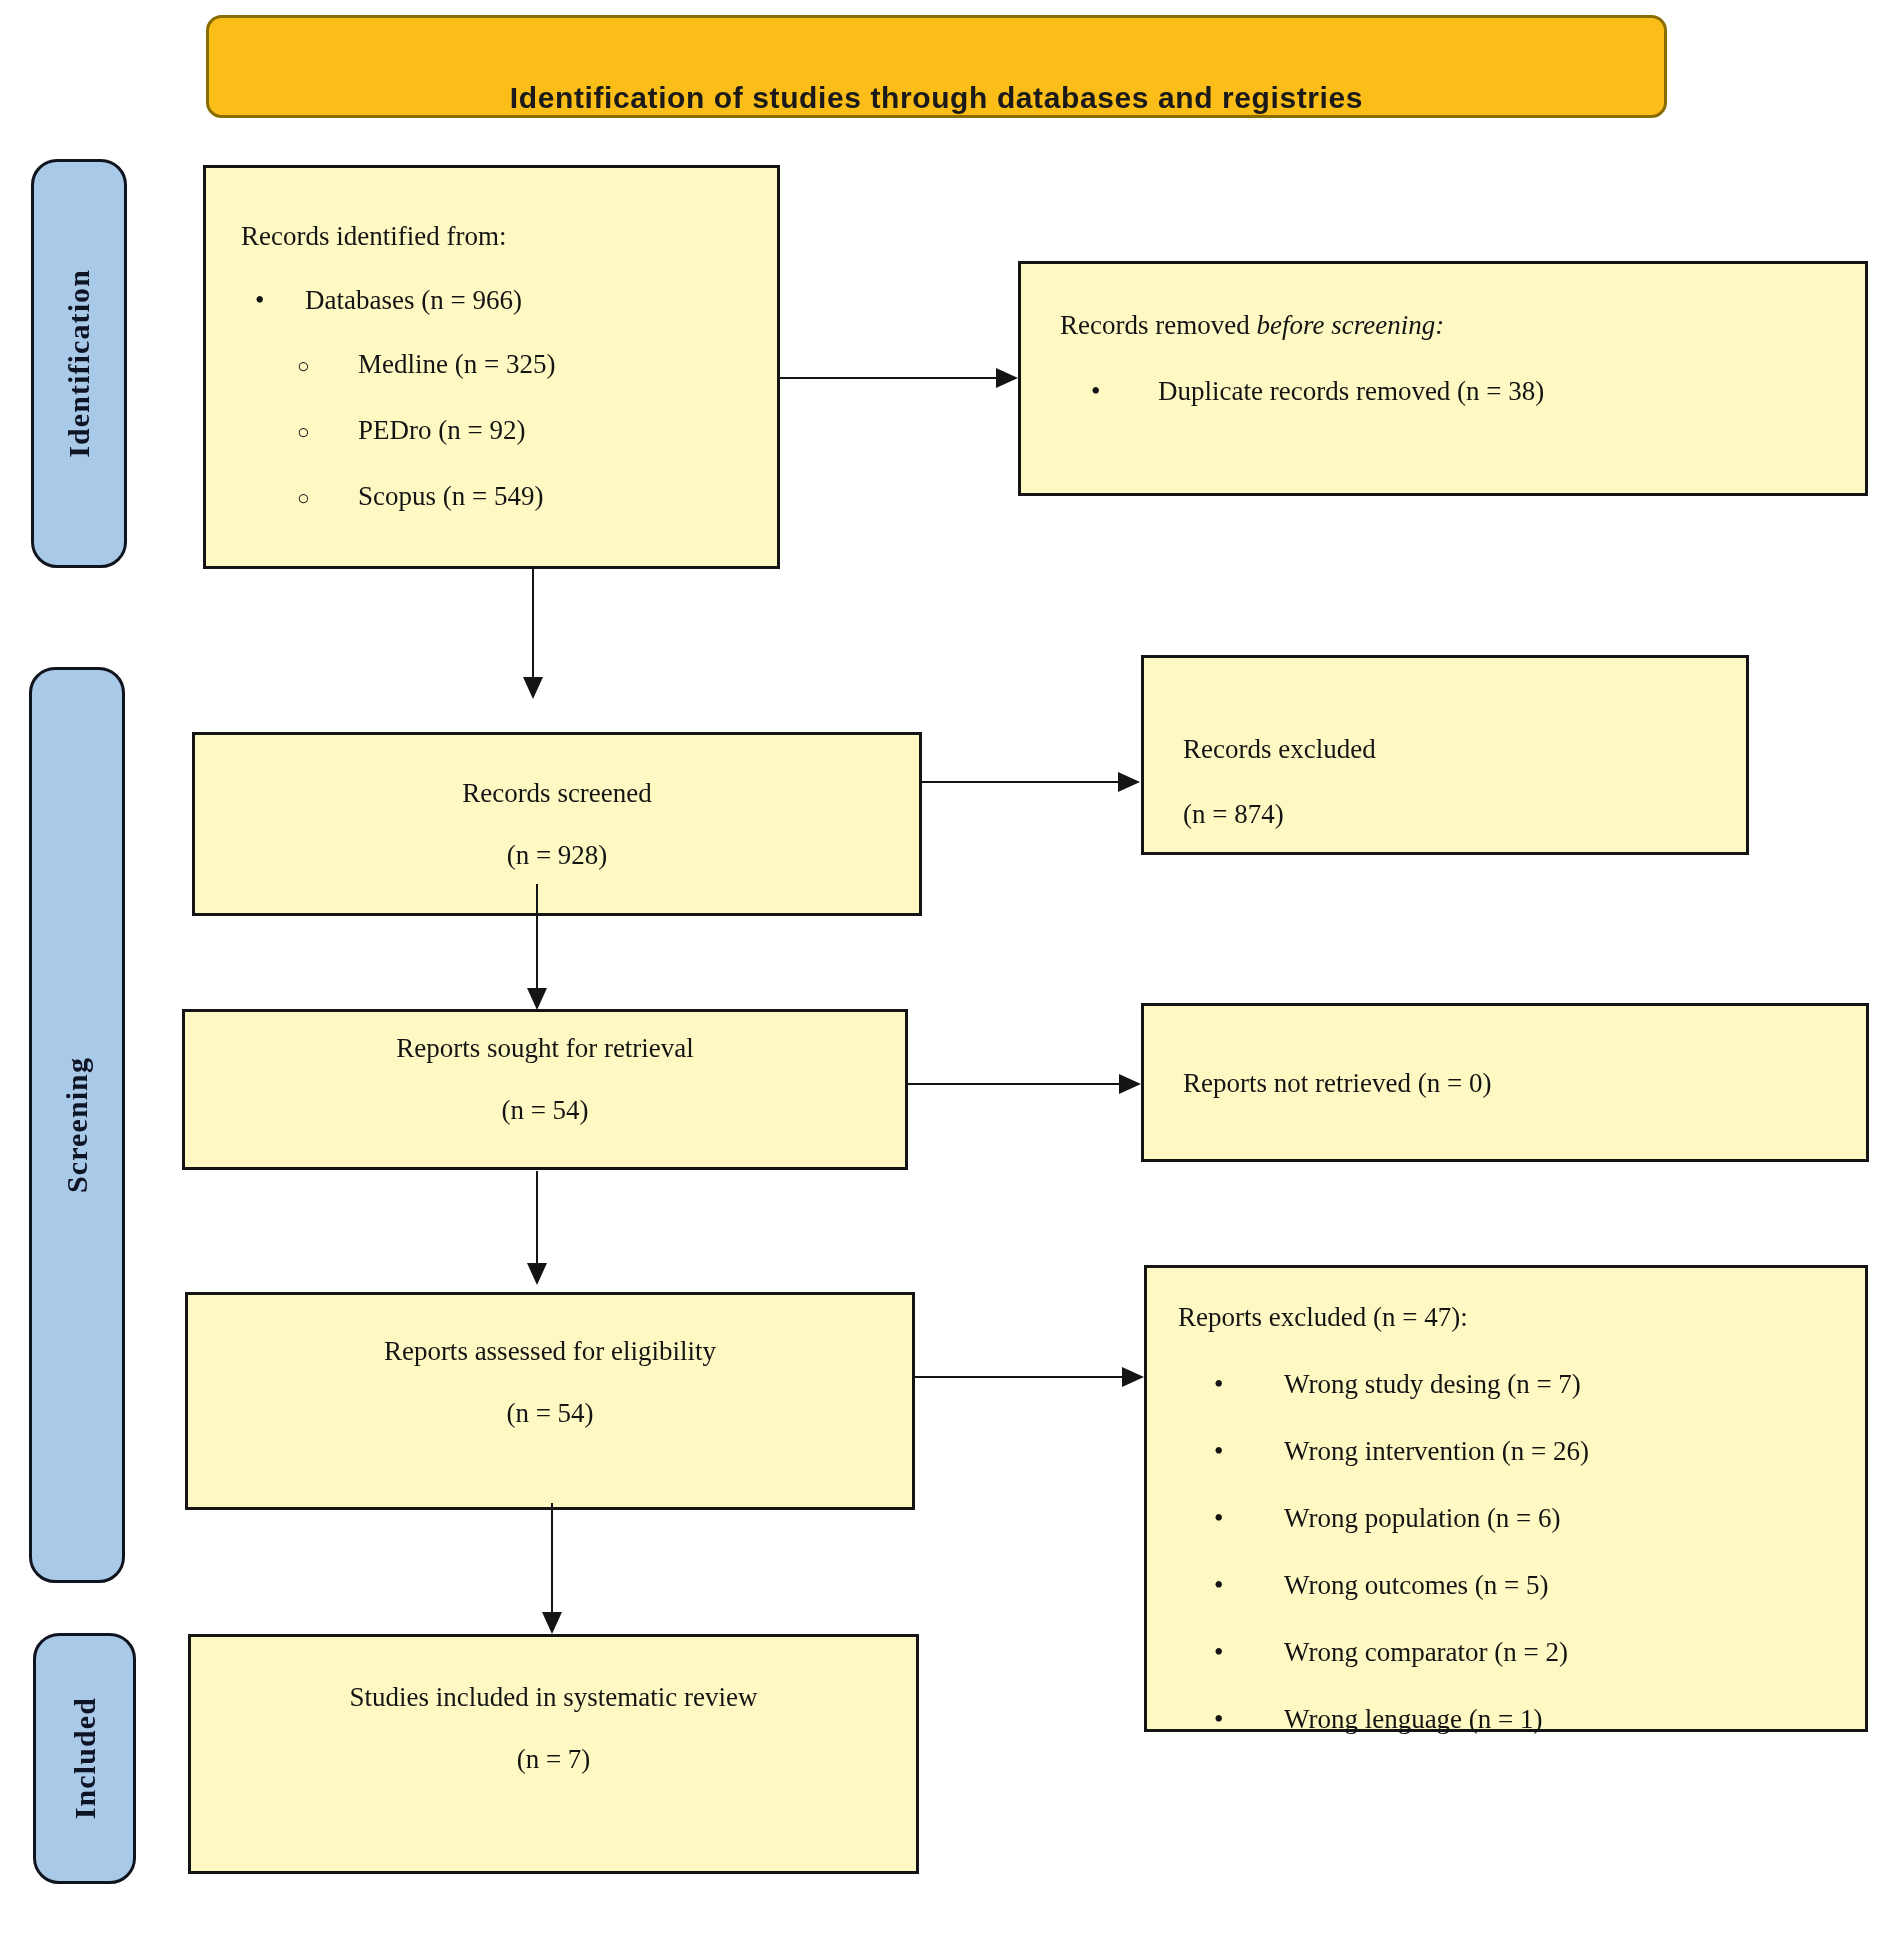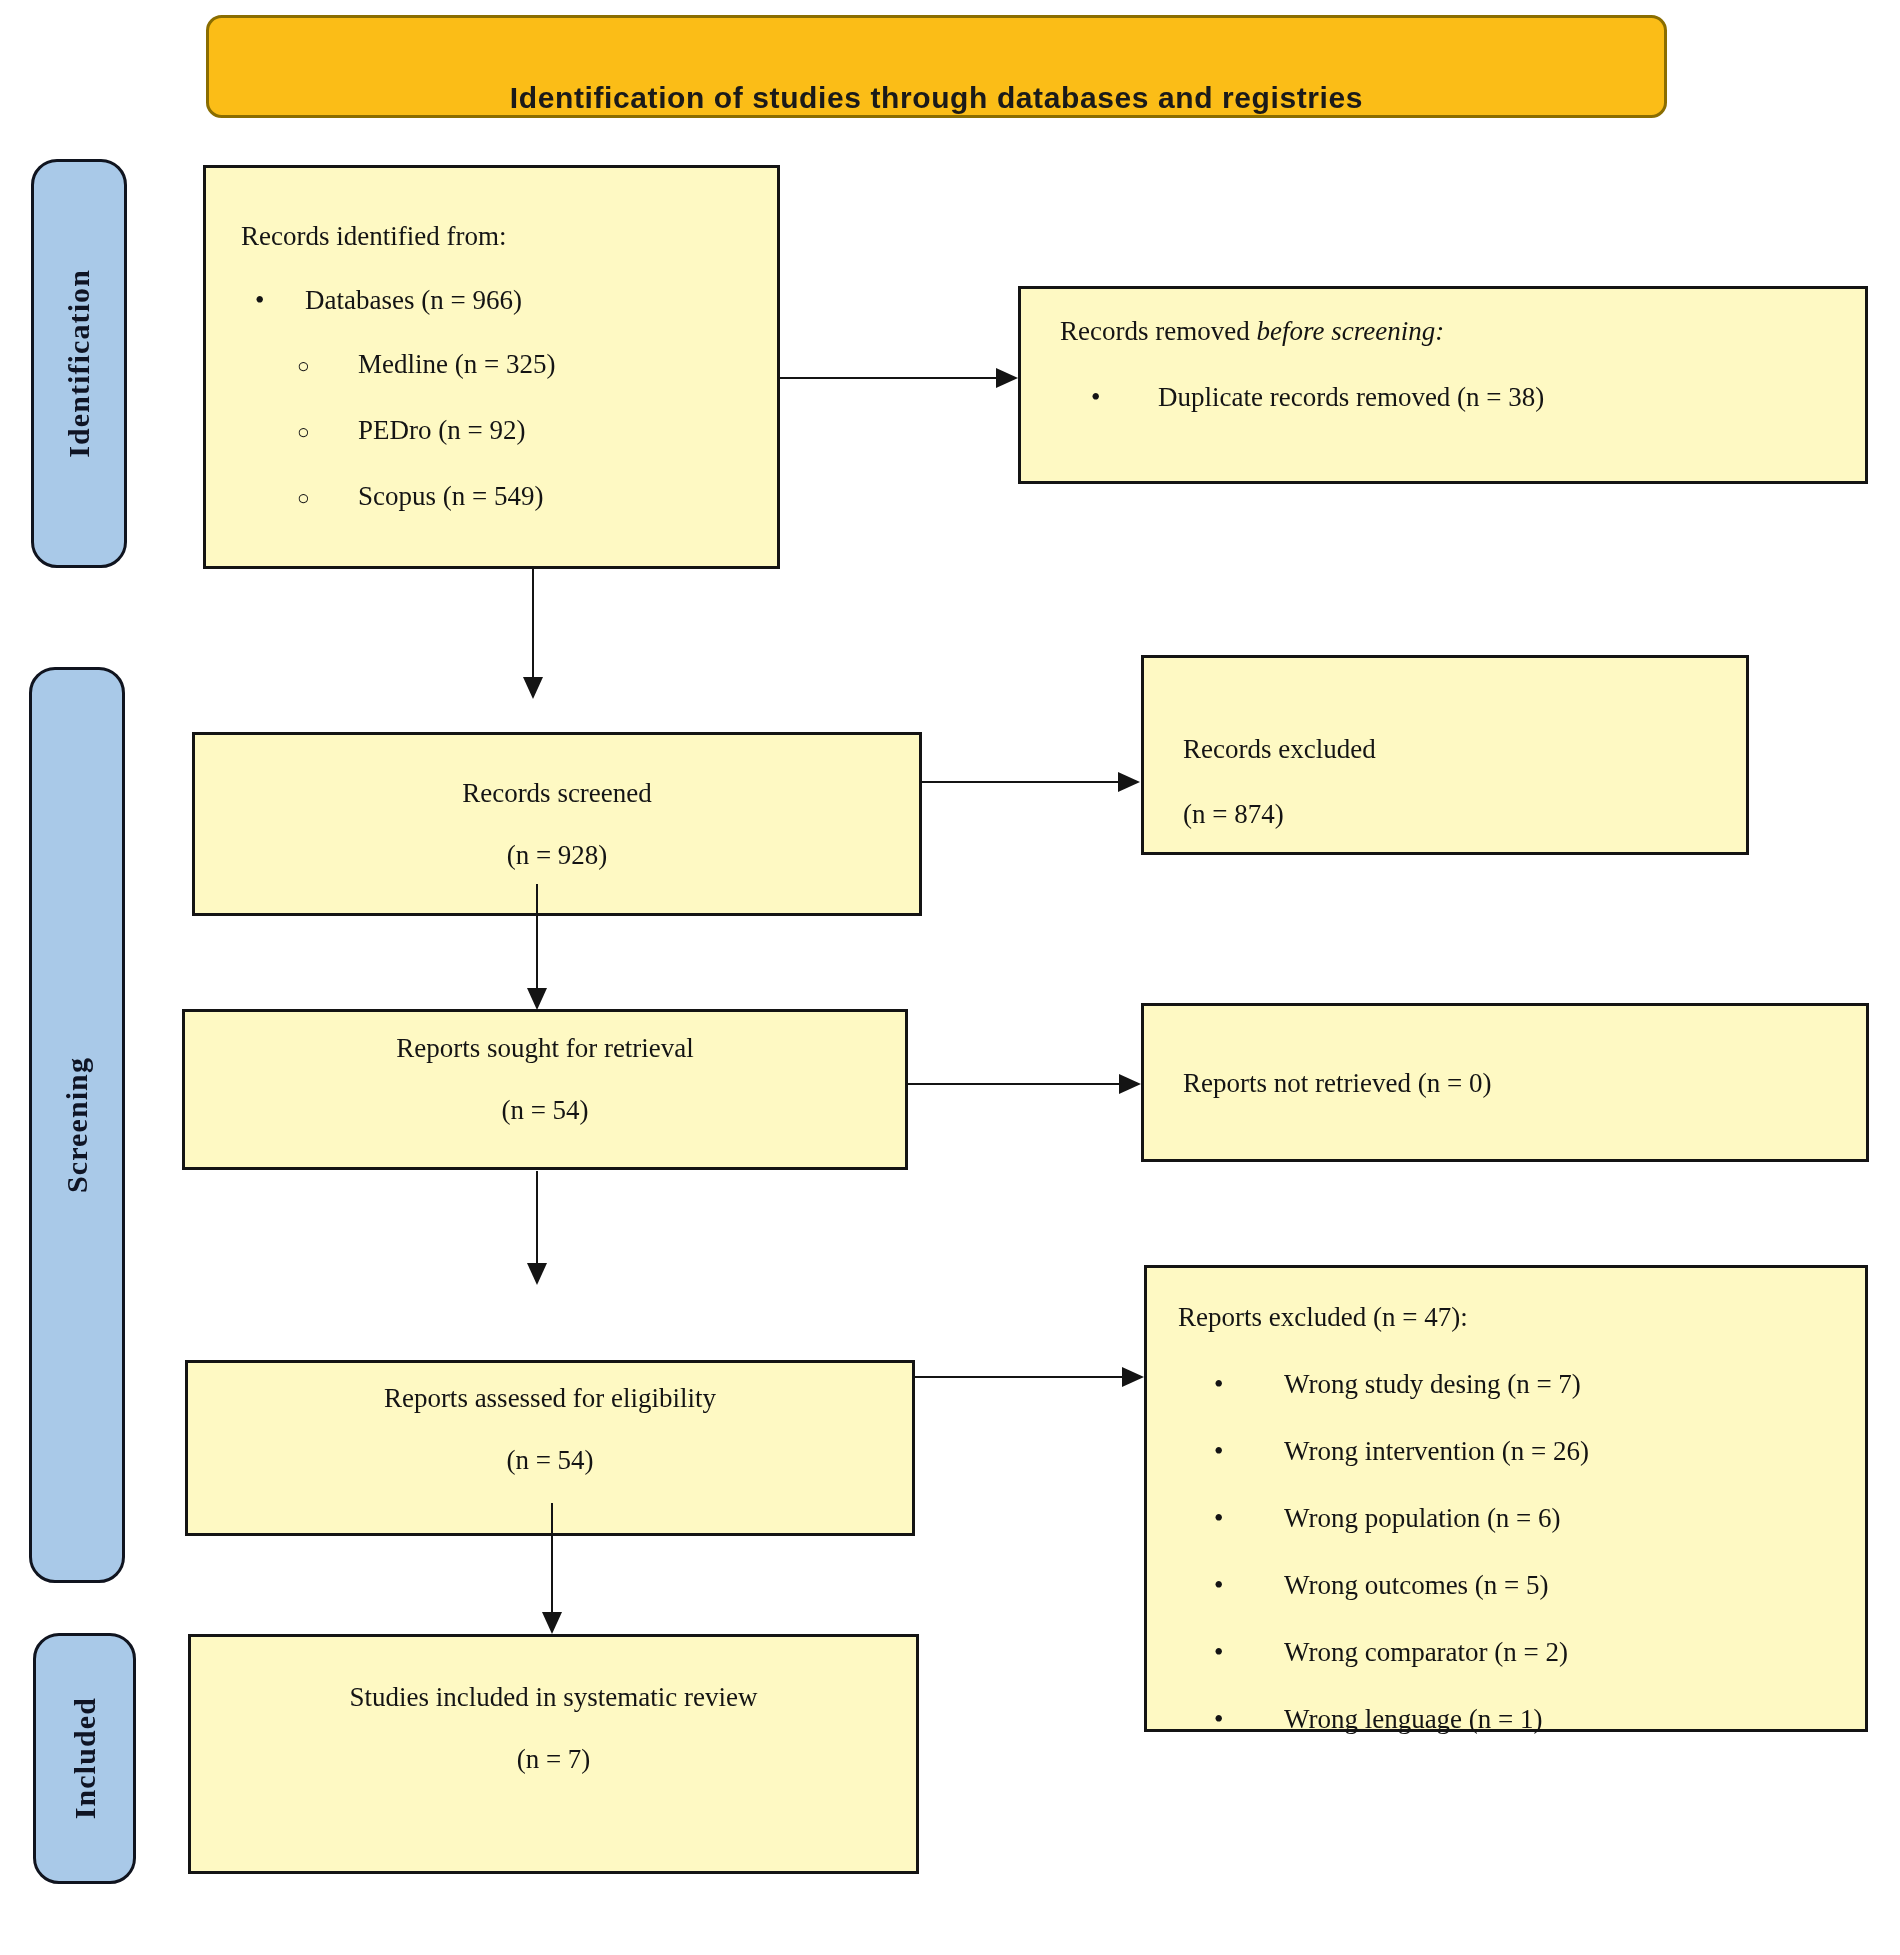--- a/index.html
+++ b/index.html
@@ -31,26 +31,26 @@
   }
   
   .fbox{
     position:absolute;background:#fef9c3;border:3.4px solid #141414;box-sizing:border-box;
     display:flex;flex-direction:column;justify-content:center;
     font-size:27px;line-height:42px;gap:20px;
   }
   .fbox.center{align-items:center;text-align:center;}
   .fbox.left{align-items:flex-start;text-align:left;}
   .box-records-identified{left:203px;top:165px;width:577px;height:404px;padding-left:35px;line-height:44px;}
-  .box-records-removed{left:1018px;top:261px;width:850px;height:198px;padding-left:39px;padding-bottom:42px;line-height:46px;margin-top:25px;}
+  .box-records-removed{left:1018px;top:261px;width:850px;height:235px;padding-left:39px;padding-bottom:42px;line-height:46px;}
   .box-records-screened{left:192px;top:732px;width:730px;height:184px;}
   .box-records-excluded{left:1141px;top:655px;width:608px;height:200px;padding-left:39px;padding-top:54px;line-height:45px;}
   .box-reports-sought{left:182px;top:1009px;width:726px;height:161px;padding-bottom:22px;}
   .box-reports-not-retrieved{left:1141px;top:1003px;width:728px;height:159px;padding-left:39px;}
-  .box-reports-assessed{left:185px;top:1360px;width:730px;height:176px;padding-bottom:38px;}
+  .box-reports-assessed{left:185px;top:1292px;width:730px;height:218px;padding-bottom:38px;}
   .box-reports-excluded{left:1144px;top:1265px;width:724px;height:467px;padding-left:31px;padding-top:39px;line-height:47px;}
   .box-studies-included{left:188px;top:1634px;width:731px;height:240px;padding-bottom:52px;}
   
   .li{display:flex;align-items:baseline;}
   .li .mk{flex:none;}
   .li1 .mk{width:64px;padding-left:14px;box-sizing:border-box;}
   .li2{padding-left:56px;}
   .li2 .mk{width:61px;box-sizing:border-box;font-size:21px;}
   .li-rm .mk{width:98px;padding-left:31px;box-sizing:border-box;}
   .li-rx .mk{width:106px;padding-left:36px;box-sizing:border-box;}

